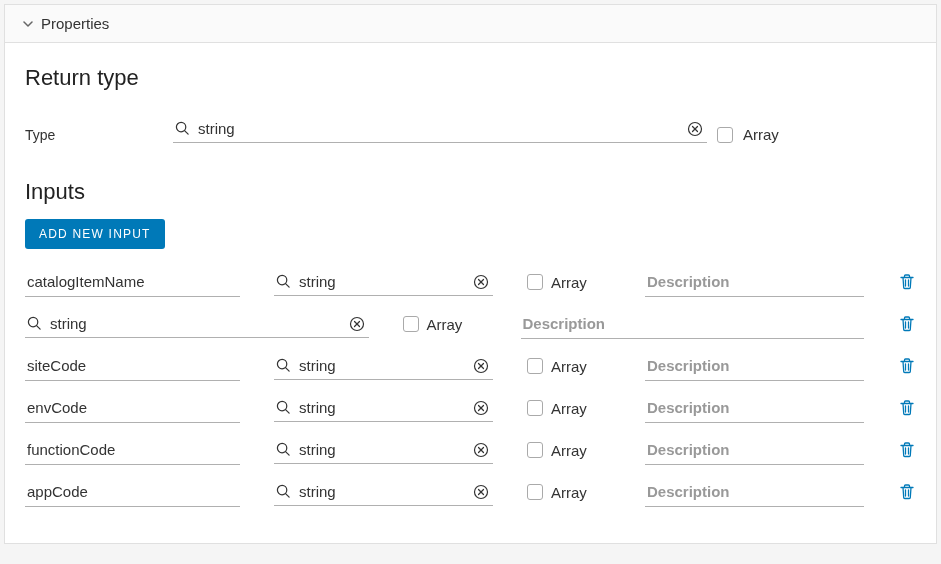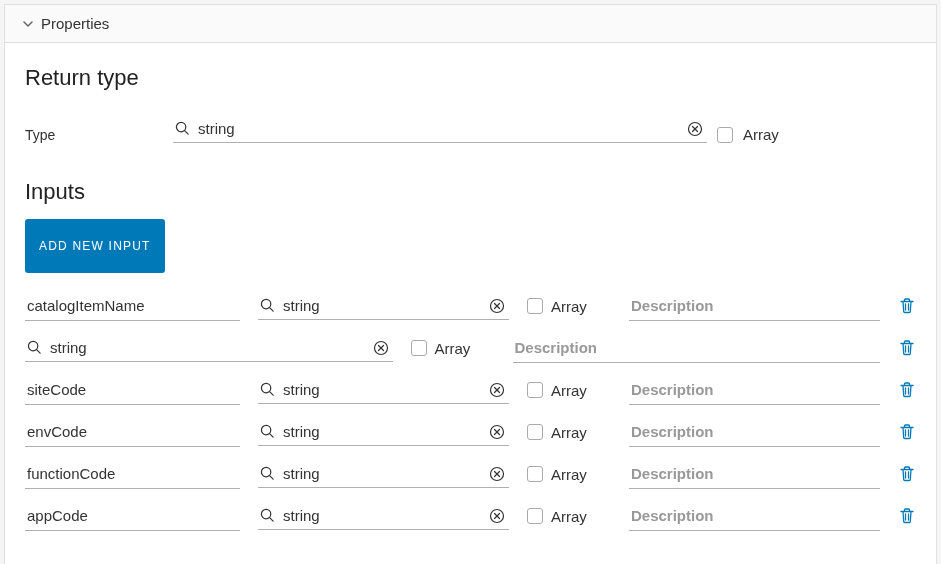--- a/index.html
+++ b/index.html
@@ -99,36 +99,36 @@
     }
     .checkbox-label {
       font-size: 15px;
       color: #333;
     }
     .add-button {
       background: #0079b8;
       color: #fff;
       border: none;
       border-radius: 3px;
-      padding: 20px 14px;
+      padding: 8px 14px;
       font-size: 12px;
       letter-spacing: 1.2px;
       cursor: pointer;
       margin-bottom: 18px;
     }
     .inputs-heading {
       font-size: 22px;
       font-weight: 400;
       margin-bottom: 14px;
       color: #222;
     }
     .input-row {
       display: flex;
       align-items: center;
-      gap: 18px;
+      gap: 34px;
       margin-bottom: 12px;
     }
     .name-field {
       width: 215px;
       border-bottom: 1px solid #b0b0b0;
       flex-shrink: 0;
     }
     .name-field input {
       border: none;
       outline: none;

